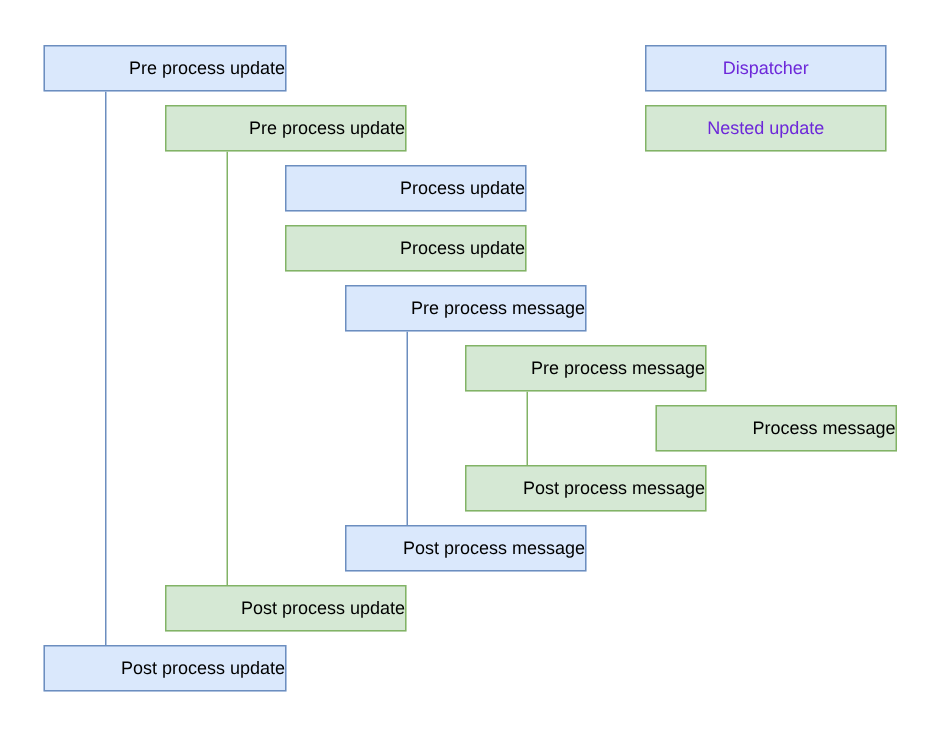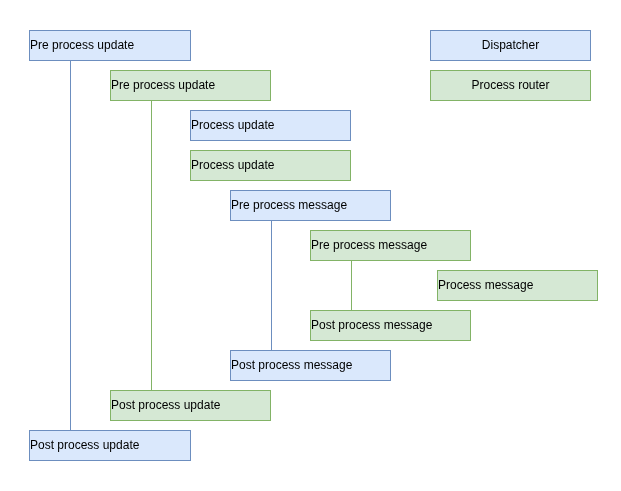--- a/index.html
+++ b/index.html
@@ -28,35 +28,35 @@
   }
   .node {
     position: absolute;
     box-sizing: border-box;
     height: 31px;
     border: 1px solid #6c8ebf;
     background: #dae8fc;
     color: #000000;
     font-size: 12px;
     line-height: 29px;
-    text-align: left;
+    text-align: right;
     white-space: nowrap;
     overflow: hidden;
   }
   .node.green {
     border-color: #82b366;
     background: #d5e8d4;
   }
   .legend-item {
     position: absolute;
     box-sizing: border-box;
     height: 31px;
     border: 1px solid #6c8ebf;
     background: #dae8fc;
-    color: #000000;
+    color: #6d28d9;
     font-size: 12px;
     line-height: 29px;
     text-align: center;
     white-space: nowrap;
   }
   .legend-item.green {
     border-color: #82b366;
     background: #d5e8d4;
   }
 </style>
@@ -78,15 +78,15 @@
       <div class="node" style="left: 230px; top: 190px; width: 161px;"><span>Pre process message</span></div>
       <div class="node green" style="left: 310px; top: 230px; width: 161px;"><span>Pre process message</span></div>
       <div class="node green" style="left: 390px; top: 270px; width: 161px; margin-left: 47px;"><span>Process message</span></div>
       <div class="node green" style="left: 310px; top: 310px; width: 161px;"><span>Post process message</span></div>
       <div class="node" style="left: 230px; top: 350px; width: 161px;"><span>Post process message</span></div>
       <div class="node green" style="left: 110px; top: 390px; width: 161px;"><span>Post process update</span></div>
       <div class="node" style="left: 29px; top: 430px; width: 162px;"><span>Post process update</span></div>
     </div>
   <div id="legend-layer">
       <div class="legend-item" style="left: 430px; top: 30px; width: 161px;"><span>Dispatcher</span></div>
-      <div class="legend-item green" style="left: 430px; top: 70px; width: 161px;"><span>Process router</span></div>
+      <div class="legend-item green" style="left: 430px; top: 70px; width: 161px;"><span>Nested update</span></div>
     </div>
 </div>
 
 </body></html>

